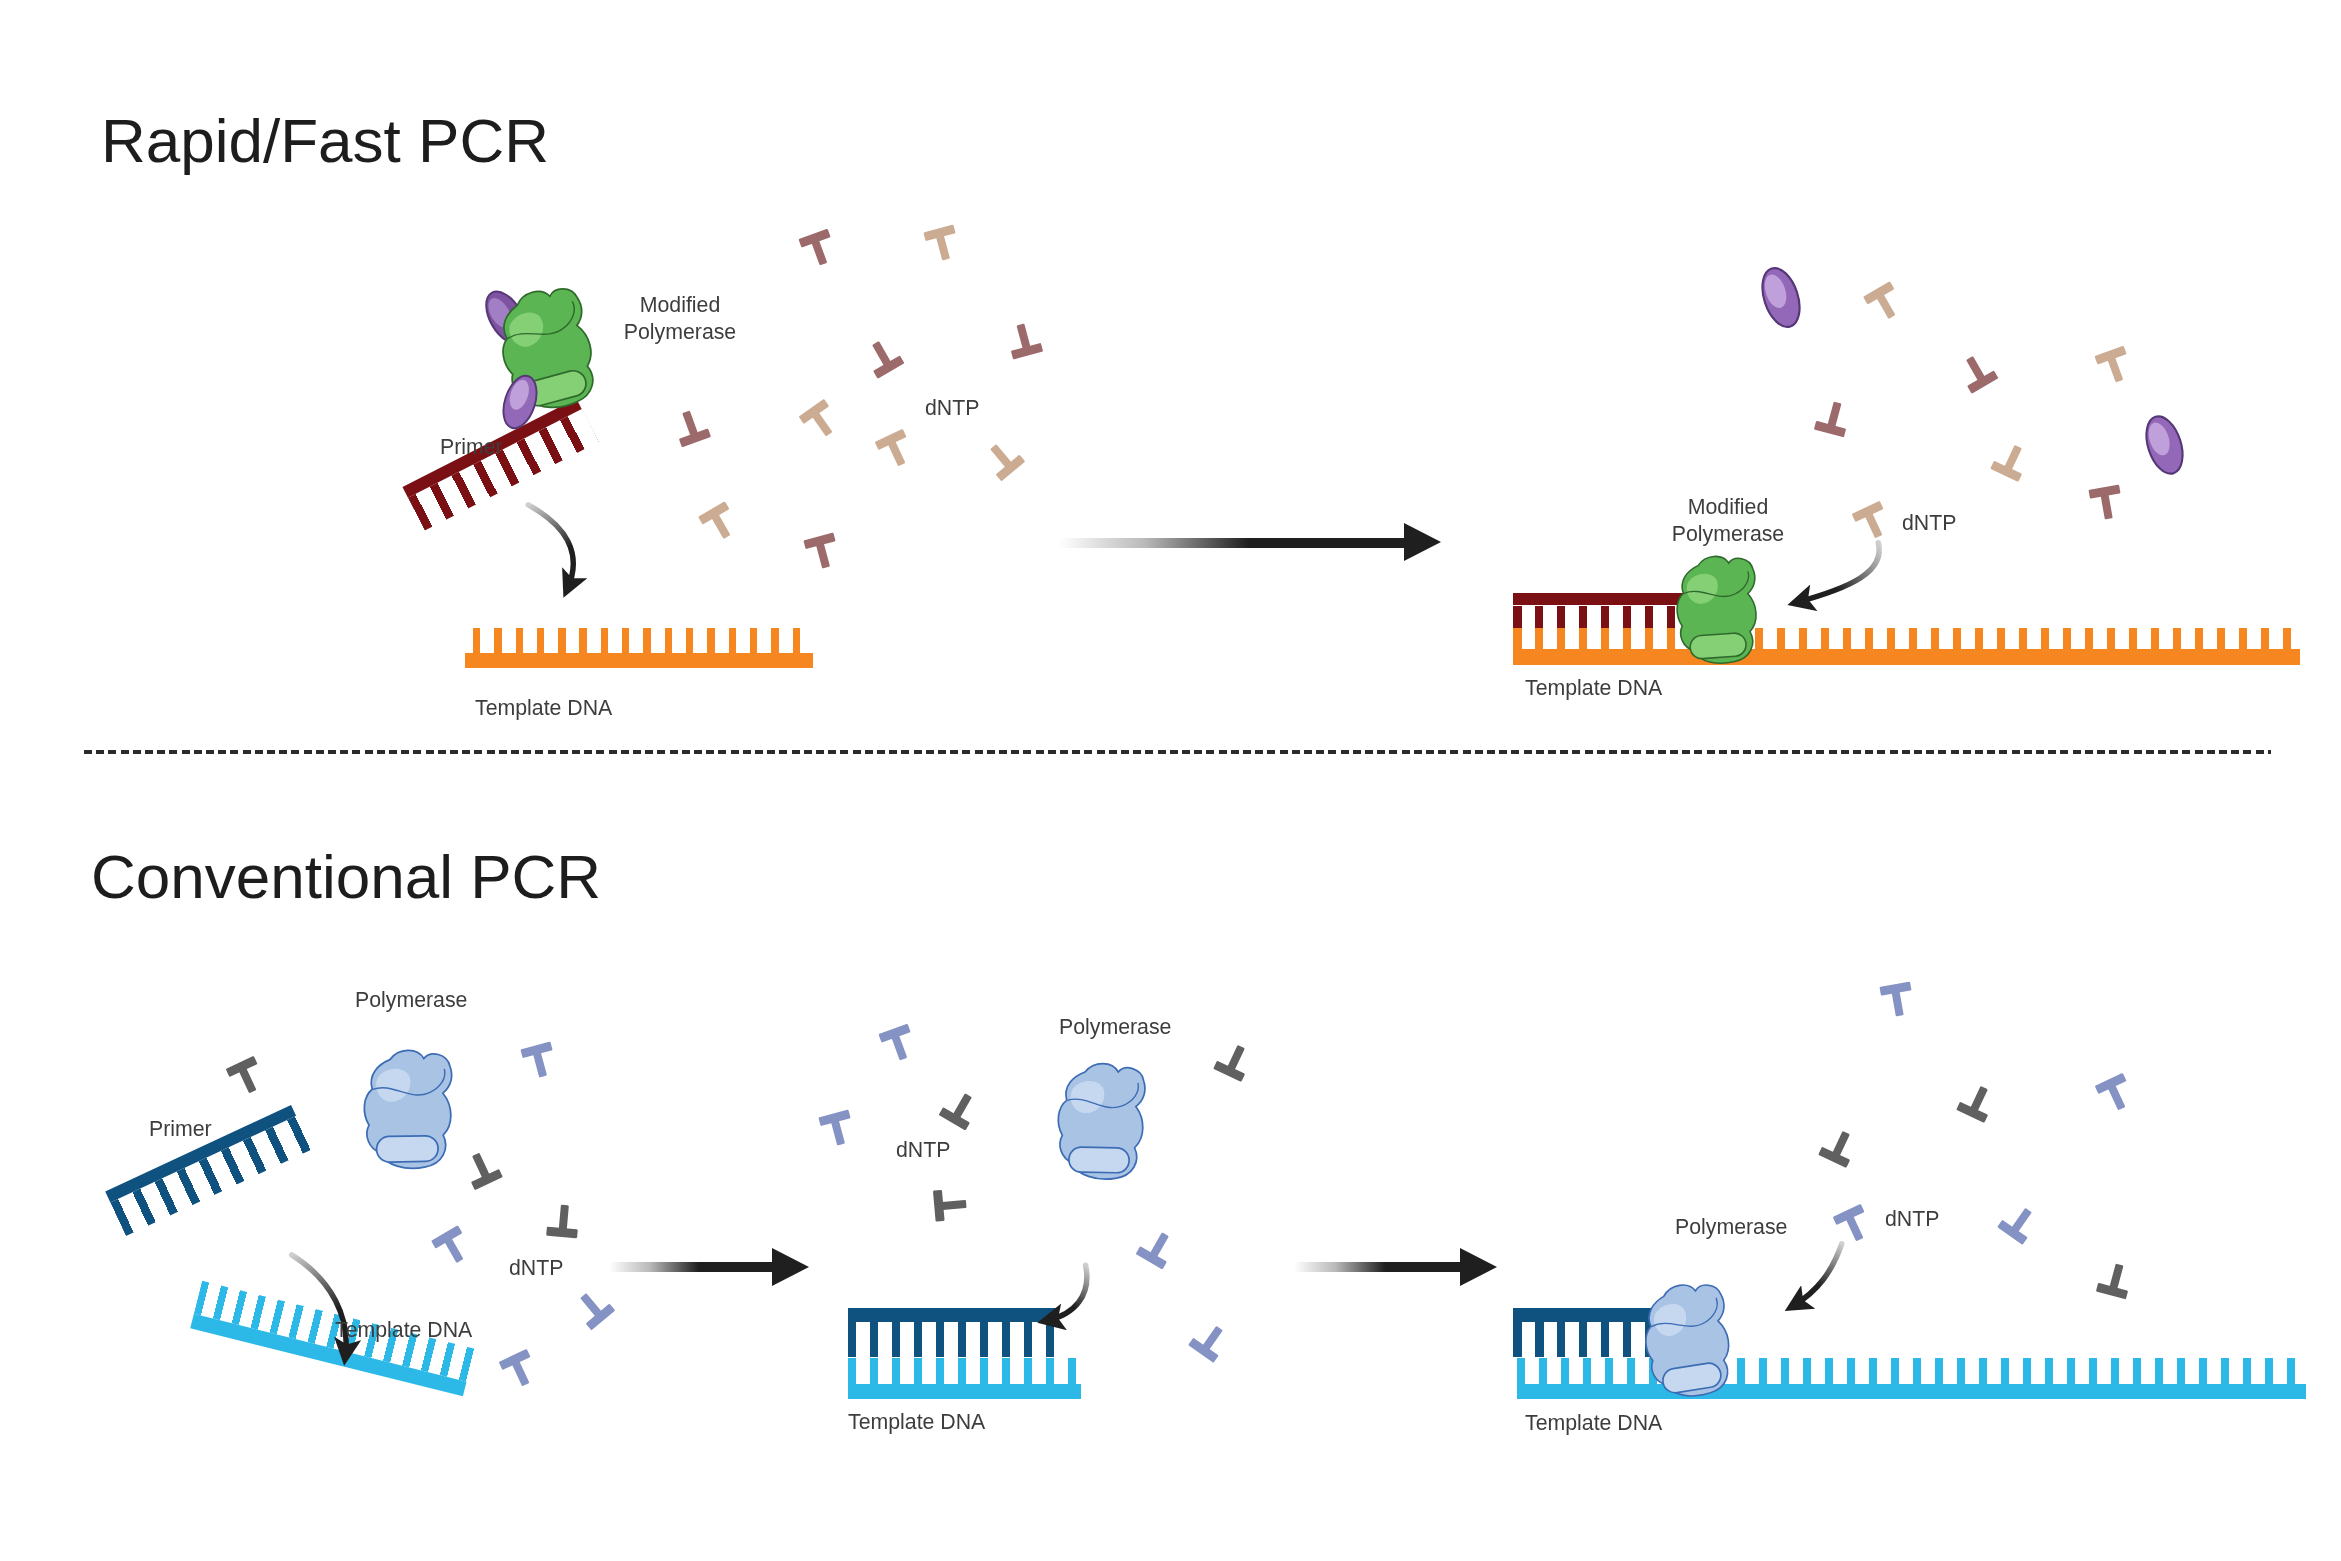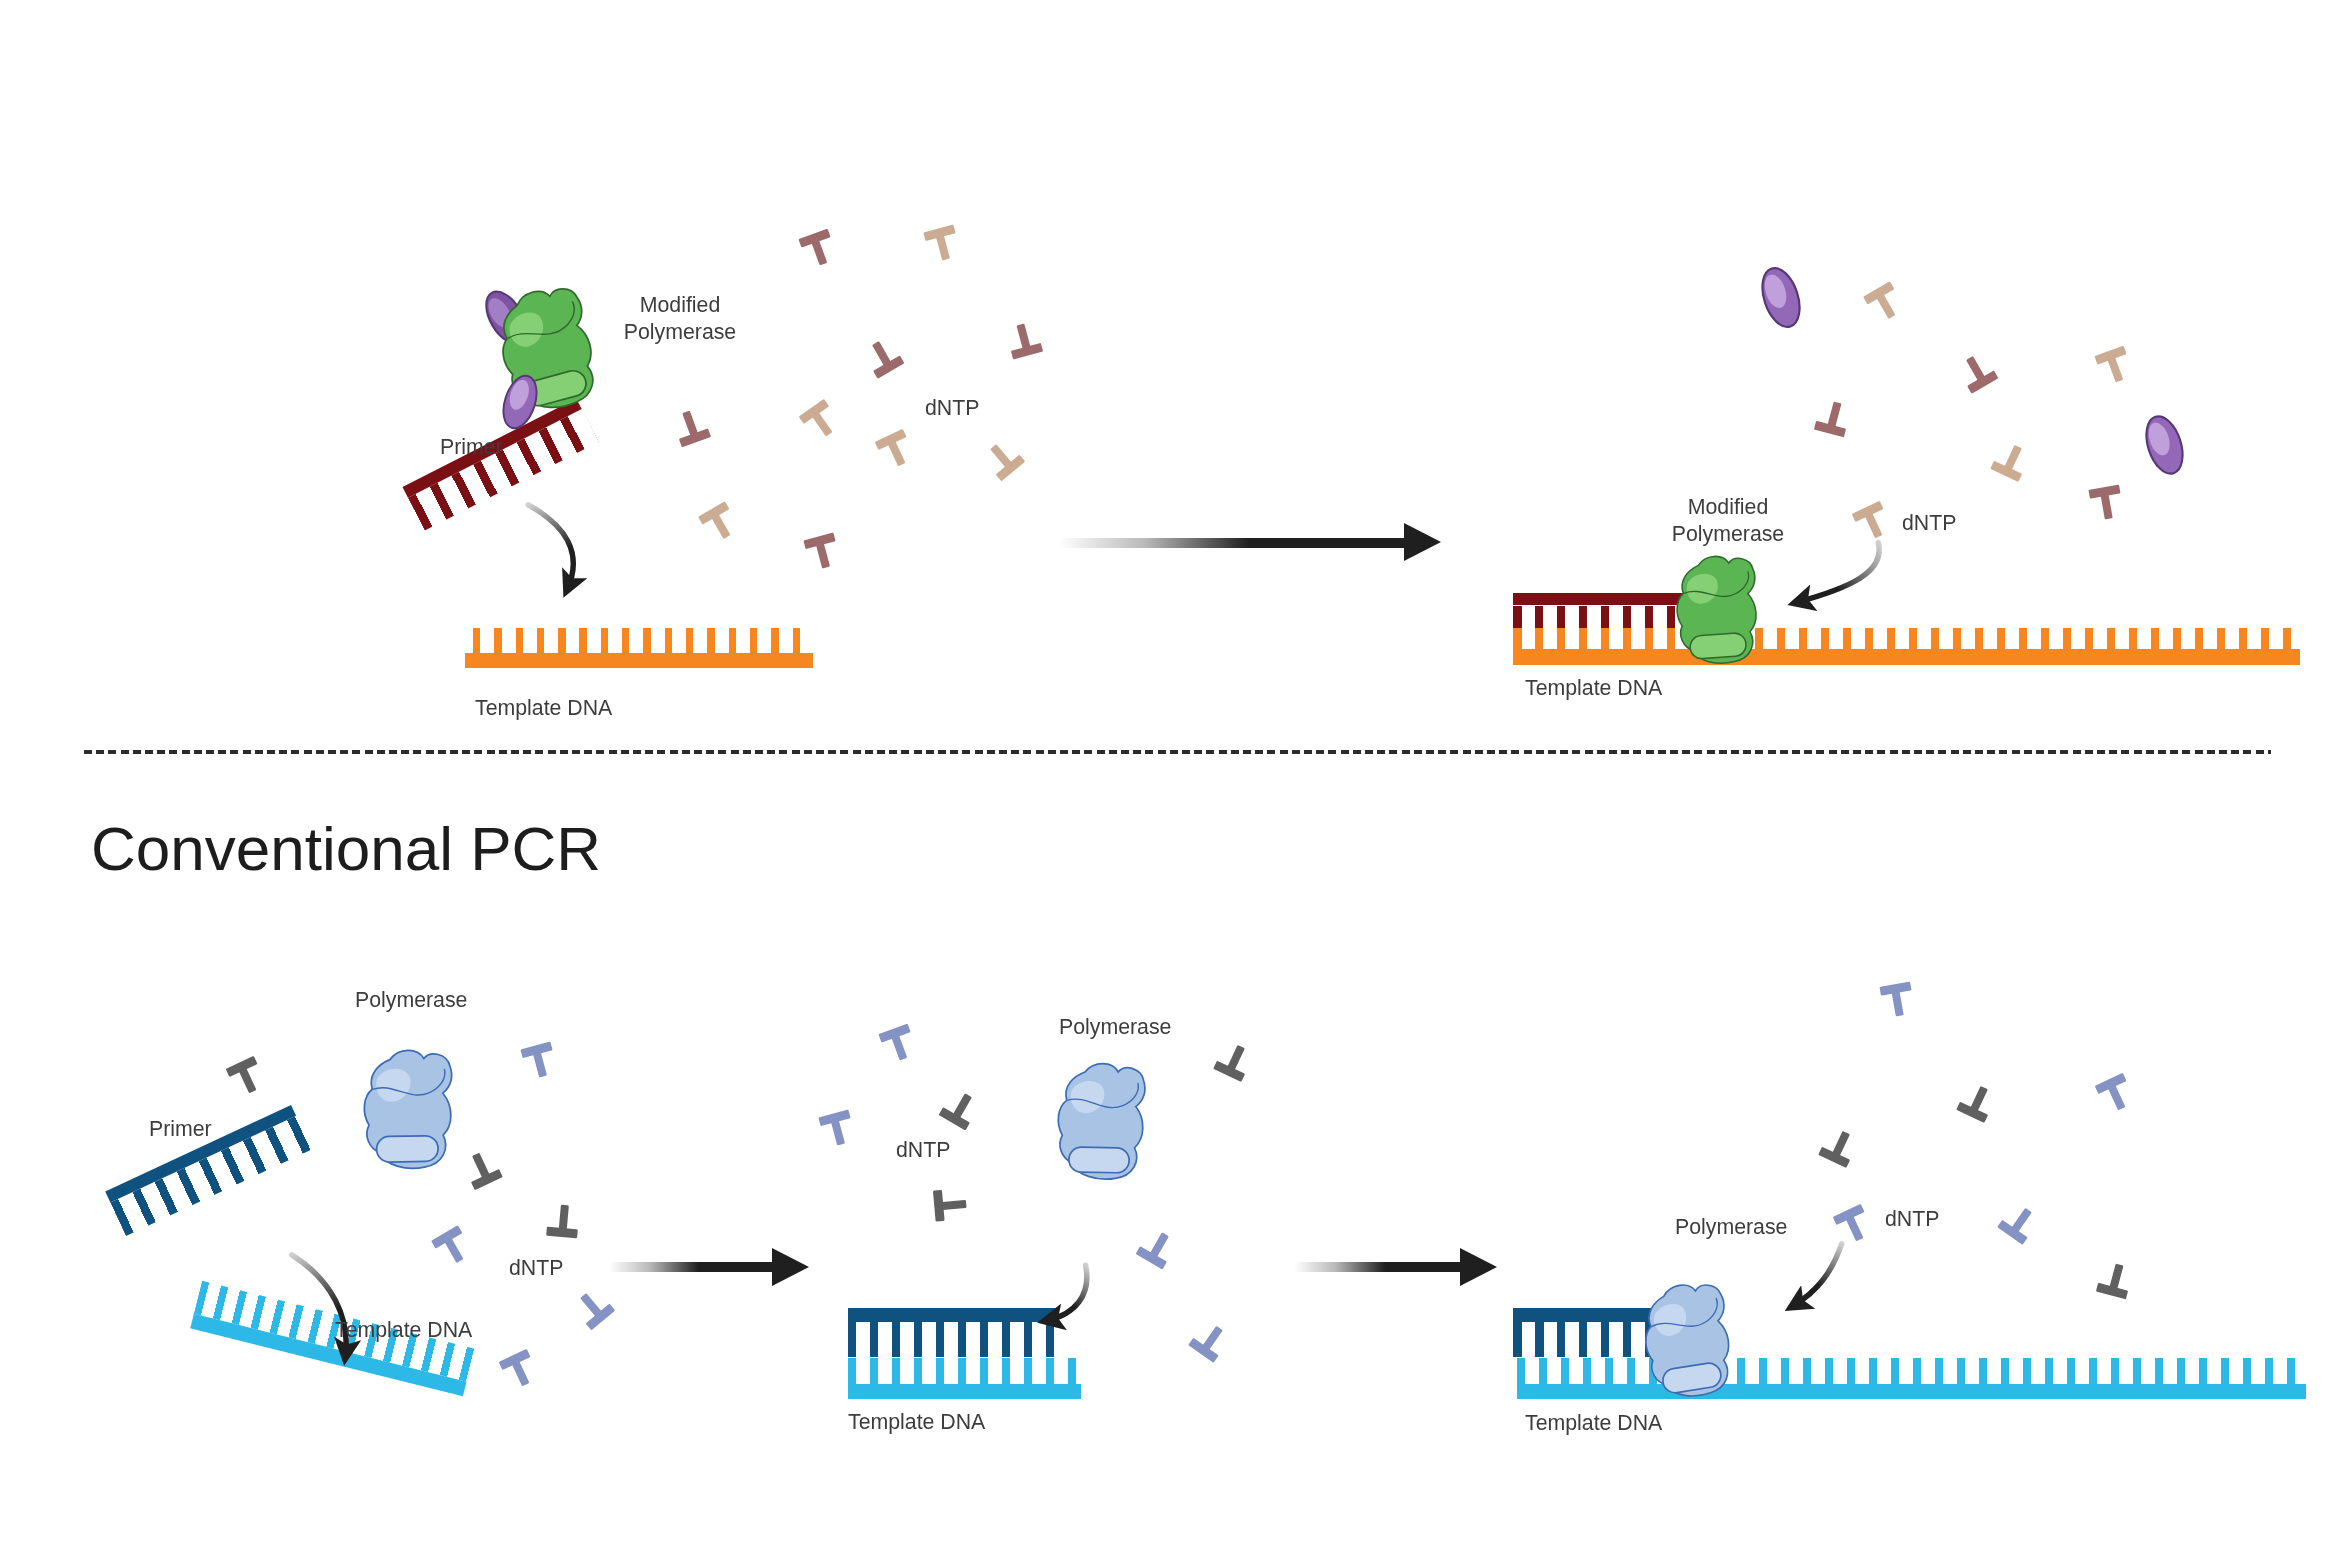--- a/index.html
+++ b/index.html
@@ -50,20 +50,21 @@
     </symbol>
     <symbol id="oval" viewBox="0 0 70 120" overflow="visible">
       <ellipse class="o-body" cx="35" cy="60" rx="31" ry="56"></ellipse>
       <ellipse class="o-hi" cx="29" cy="46" rx="18" ry="32"></ellipse>
     </symbol>
   </defs>
 </svg>
 
 <div id="canvas">
 
+  <div class="title" style="left:101px;top:107px">Rapid/Fast PCR</div>
 
   <svg class="oval back" style="left:487px;top:287px;width:38px;height:61px;transform:rotate(-30deg)" viewBox="0 0 70 120">
       <use href="#oval"></use>
     </svg>
   <svg class="blob green" style="left:486px;top:284px;width:127px;height:128px;transform:rotate(-8deg)" viewBox="0 0 200 220">
       <use href="#blob"></use>
     </svg>
   <svg class="oval" style="left:501px;top:373px;width:38px;height:58px;transform:rotate(18deg)" viewBox="0 0 70 120">
       <use href="#oval"></use>
     </svg>
@@ -173,21 +174,21 @@
   <div class="teeth" style="left:1513px;top:606px;width:194px;height:22px;--cc:var(--maroon);--tw:8.5px;--p:22px"></div>
   <div class="teeth" style="left:1513px;top:628px;width:787px;height:21.3px;--cc:var(--orange);--tw:8.5px;--p:22px"></div>
   <div class="spine" style="left:1513px;top:649px;width:787px;height:16px;--cc:var(--orange)"></div>
   <svg class="blob green" style="left:1663px;top:551px;width:113px;height:116px;transform:rotate(3deg)" viewBox="0 0 200 220">
       <use href="#blob"></use>
     </svg>
   <div class="label" style="left:1525px;top:675px">Template DNA</div>
 
   <div class="divider" style="left:84px;top:750px;width:2187px"></div>
 
-  <div class="title" style="left:91px;top:815px">Conventional PCR</div>
+  <div class="title" style="left:91px;top:843px">Conventional PCR</div>
 
   <div class="label" style="left:355px;top:987px">Polymerase</div>
   <svg class="blob blue" style="left:353px;top:1040px;width:116px;height:137px;transform:rotate(6deg)" viewBox="0 0 200 220">
       <use href="#blob"></use>
     </svg>
   <div class="label" style="left:149px;top:1116px">Primer</div>
   <div class="tcomb" style="left:106px;top:1146px;width:205px;height:49px;transform:rotate(-25deg);--cc:var(--navy)">
     <div class="spine" style="top:0;height:12.2px"></div>
     <div class="teeth" style="top:12.2px;height:37px;--tw:8.5px;--p:24.4px"></div>
   </div>

